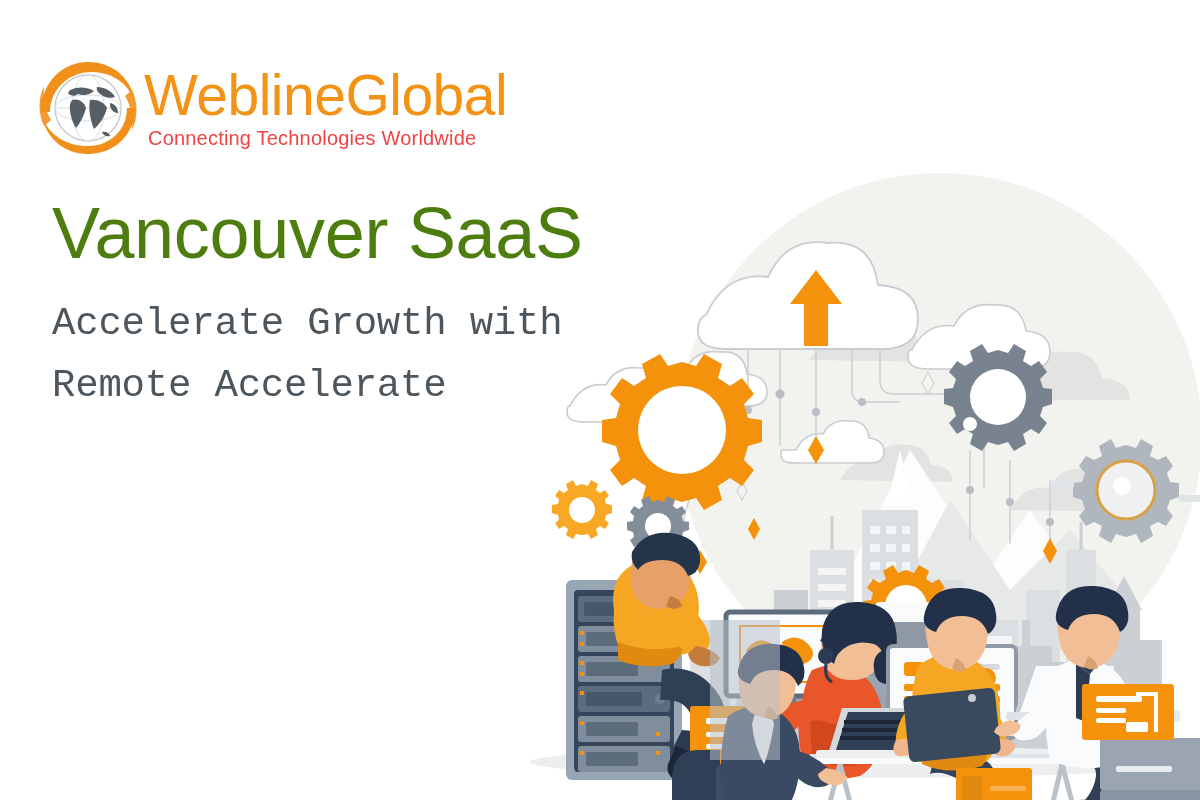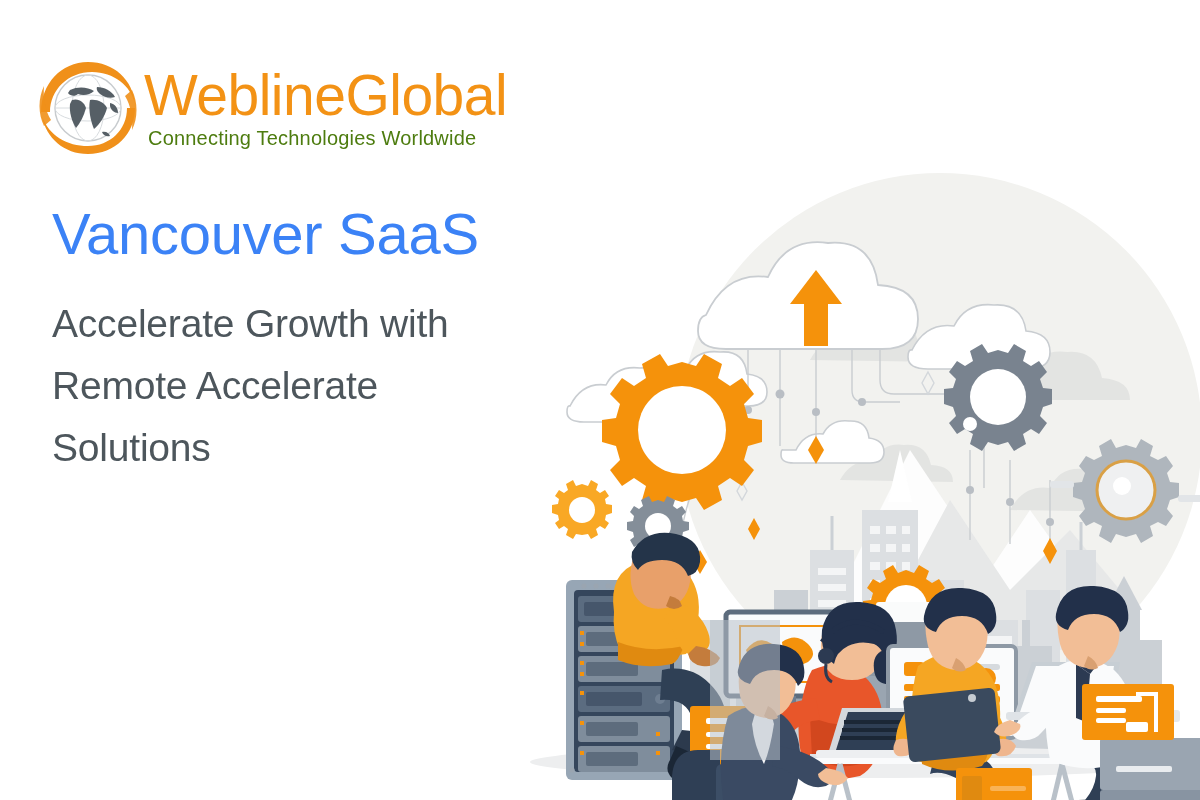--- a/index.html
+++ b/index.html
@@ -32,43 +32,44 @@
     font-size:57px;
     line-height:58px;
     letter-spacing:-0.5px;
     font-weight:400;
     color:#F39215;
     white-space:nowrap;
   }
   .logo-tagline {
     font-size:20px;
     line-height:24px;
-    color:#4d7c0f;
+    color:#ef4444;
     letter-spacing:0.2px;
     margin-top:2px;
     margin-left:4px;
     white-space:nowrap;
   }
 
   
   .copy { position:absolute; left:52px; top:196px; width:640px; }
   .headline {
-    font-size:58px;
+    font-size:72px;
     line-height:75px;
     font-weight:400;
-    color:#3b82f6;
+    color:#4d7c0f;
     letter-spacing:-0.3px;
   }
   .subhead {
     margin-top:22px;
     font-size:39px;
     line-height:62px;
     font-weight:400;
     color:#4D565C;
     letter-spacing:-0.2px;
+    font-family:Liberation Mono, monospace;
   }
 
   
   .illustration {
     position:absolute;
     left:510px; top:150px;
     width:700px; height:650px;
   }
   .illustration svg { display:block; width:700px; height:650px; }
 </style>
@@ -110,21 +111,20 @@
     </div>
   </div>
 
   <div class="copy">
     <h1>
       <div class="headline">Vancouver SaaS</div>
     </h1>
     <h2>
       <div class="subhead">Accelerate Growth with</div>
       <div class="subhead" style="margin-top:0">Remote Accelerate</div>
-      <div class="subhead" style="margin-top:0">Solutions</div>
     </h2>
   </div>
 
   <div class="illustration">
     <svg viewBox="0 0 700 650" xmlns="http://www.w3.org/2000/svg">
       <defs>
         <clipPath id="circleClip">
             <circle cx="430" cy="280" r="260"></circle>
           </clipPath>
       </defs>

